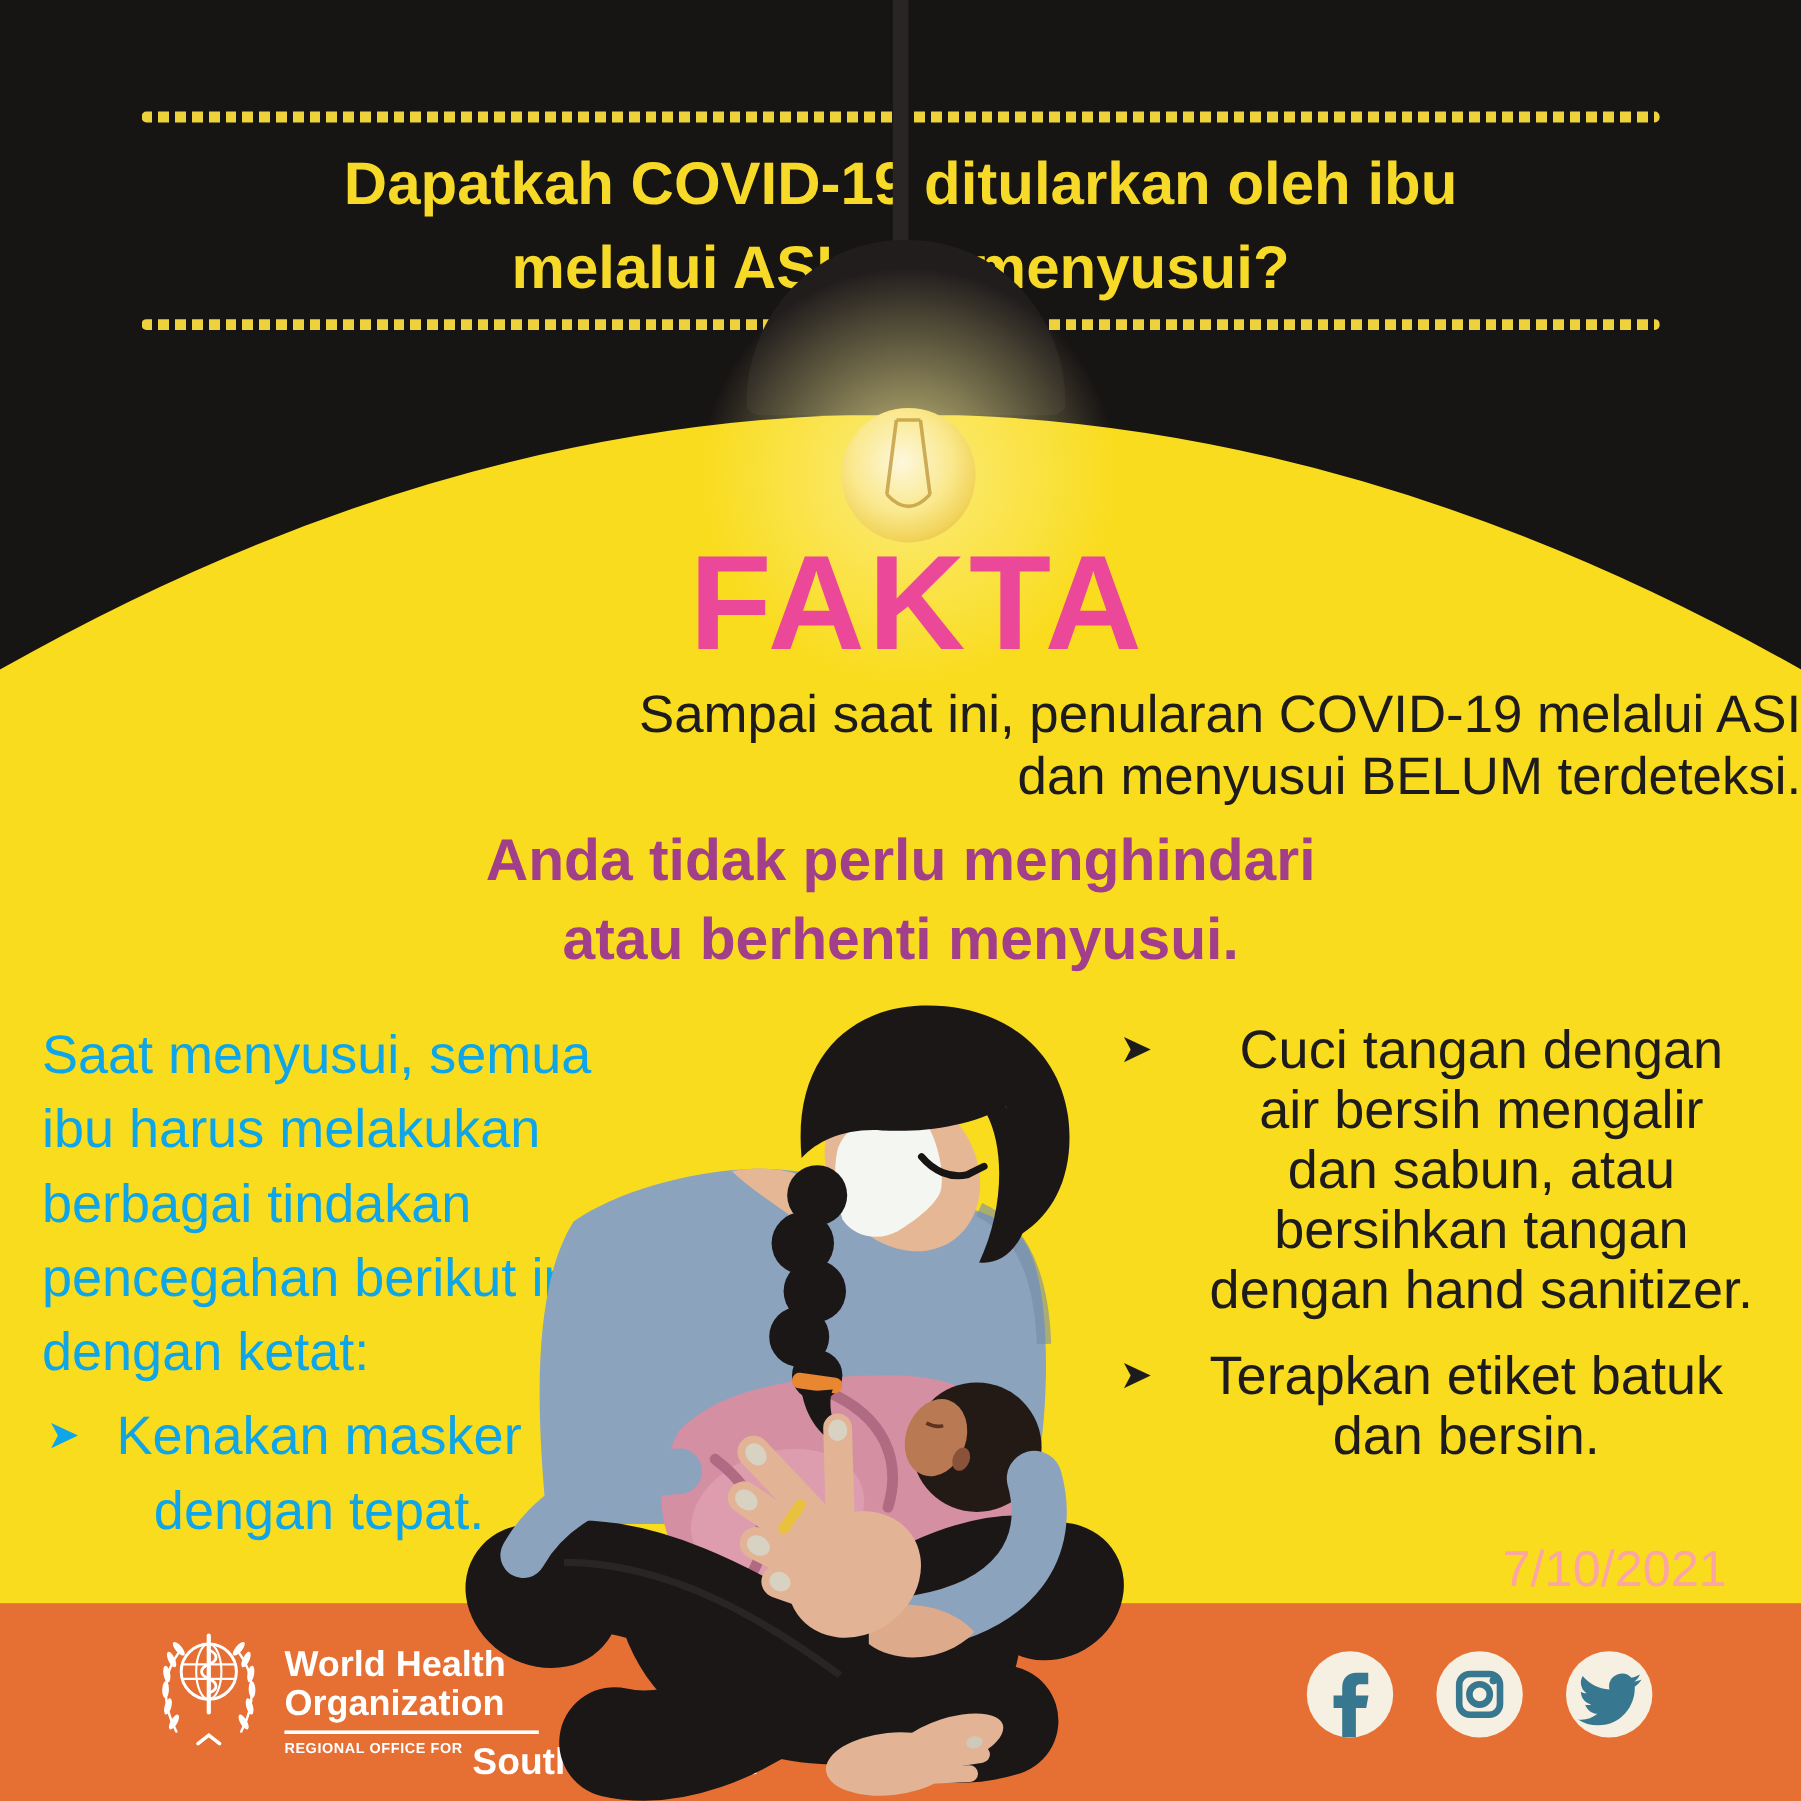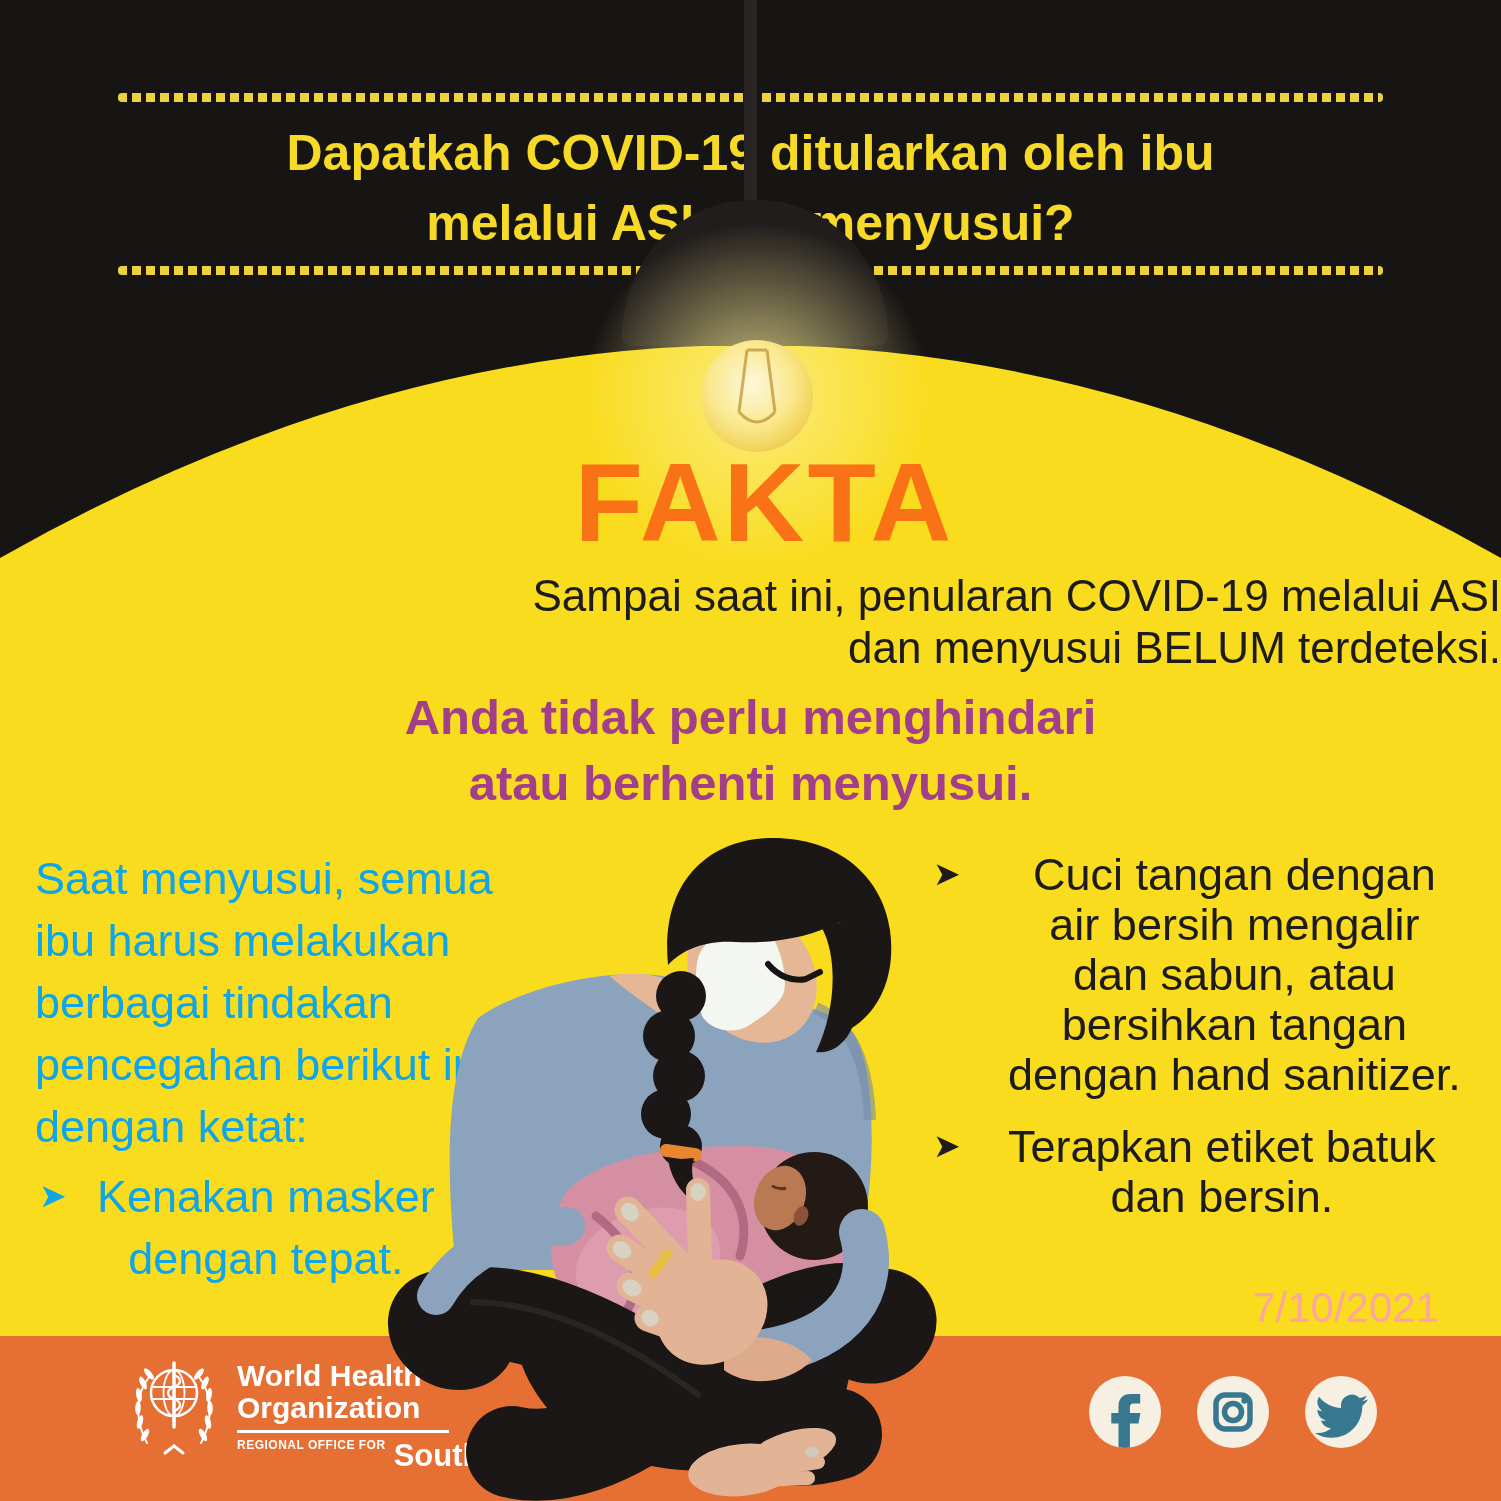--- a/index.html
+++ b/index.html
@@ -17,21 +17,21 @@
          border-radius:133px 133px 12px 12px / 140px 140px 10px 10px;}
   .glow{position:absolute;left:577px;top:216px;width:360px;height:360px;border-radius:50%;
         background:radial-gradient(circle,rgba(252,240,150,.8) 0%,rgba(252,240,150,.35) 38%,rgba(252,240,150,0) 68%);}
   .bulb{position:absolute;left:701px;top:340px;width:112px;height:112px;border-radius:50%;
         background:radial-gradient(circle at 45% 40%,#FDF7DC 0%,#FAE98F 45%,#F2D45C 70%,#DFB23F 90%,#C9992F 100%);}
   .bulb svg{position:absolute;inset:0;}
   
   .dome{position:absolute;left:0;top:0;}
   
   .fakta{position:absolute;top:438px;left:0;right:0;margin:0;text-align:center;
-         font-size:112px;font-weight:800;letter-spacing:3px;color:#f97316;padding-left:28px;}
+         font-size:112px;font-weight:800;letter-spacing:3px;color:#ec4899;padding-left:28px;}
   .fact-body{position:absolute;top:570px;left:0;right:0;margin:0;text-align:right;
              font-size:44px;line-height:52px;font-weight:500;color:#1D1B1B;white-space:pre-line;}
   .fact-high{position:absolute;top:684px;left:0;right:0;margin:0;text-align:center;
              font-size:49px;line-height:66px;font-weight:700;color:#A23F8A;white-space:pre-line;}
   
   .left-col{position:absolute;left:35px;top:848px;width:520px;font-size:45px;line-height:62px;
             font-weight:500;color:#0ea5e9;}
   .right-col{position:absolute;left:933px;top:850px;width:560px;font-size:45px;line-height:50px;
              font-weight:500;color:#1D1B1B;}
   .pre{white-space:pre-line;}
@@ -40,21 +40,21 @@
   .right-col .bullet{margin-bottom:22px;}
   .marker{font-family:"DejaVu Sans",sans-serif;font-size:33px;flex:0 0 40px;}
   .left-col .marker{line-height:60px;margin-right:18px;}
   .right-col .marker{line-height:48px;margin-right:35px;}
   .btext{display:block;text-align:center;}
   
   .date{position:absolute;top:1284px;right:62px;font-size:42px;font-weight:500;color:#fca5a5;}
   
   .footer{position:absolute;left:0;top:1336px;width:1501px;height:165px;background:#E66F33;z-index:2;}
   .who{position:absolute;left:125px;top:8px;display:flex;color:#fff;}
-  .who-text{margin-left:14px;margin-top:16px;}
+  .who-text{margin-left:14px;margin-top:28px;}
   .who-name{font-size:30px;font-weight:700;line-height:32px;margin:0;}
   .who-rule{width:212px;height:3px;background:#fff;margin:6px 0 5px;}
   .who-row{display:flex;align-items:flex-start;gap:8px;}
   .office{font-size:12px;font-weight:700;letter-spacing:.5px;}
   .region{font-size:31px;font-weight:700;}
   .social{position:absolute;left:1089px;top:40px;display:flex;gap:36px;}
   .scircle{width:72px;height:72px;border-radius:50%;background:#F5F0E1;display:flex;
            align-items:center;justify-content:center;overflow:hidden;cursor:pointer;}
   
   .figure{position:absolute;left:0;top:0;z-index:3;pointer-events:none;}

